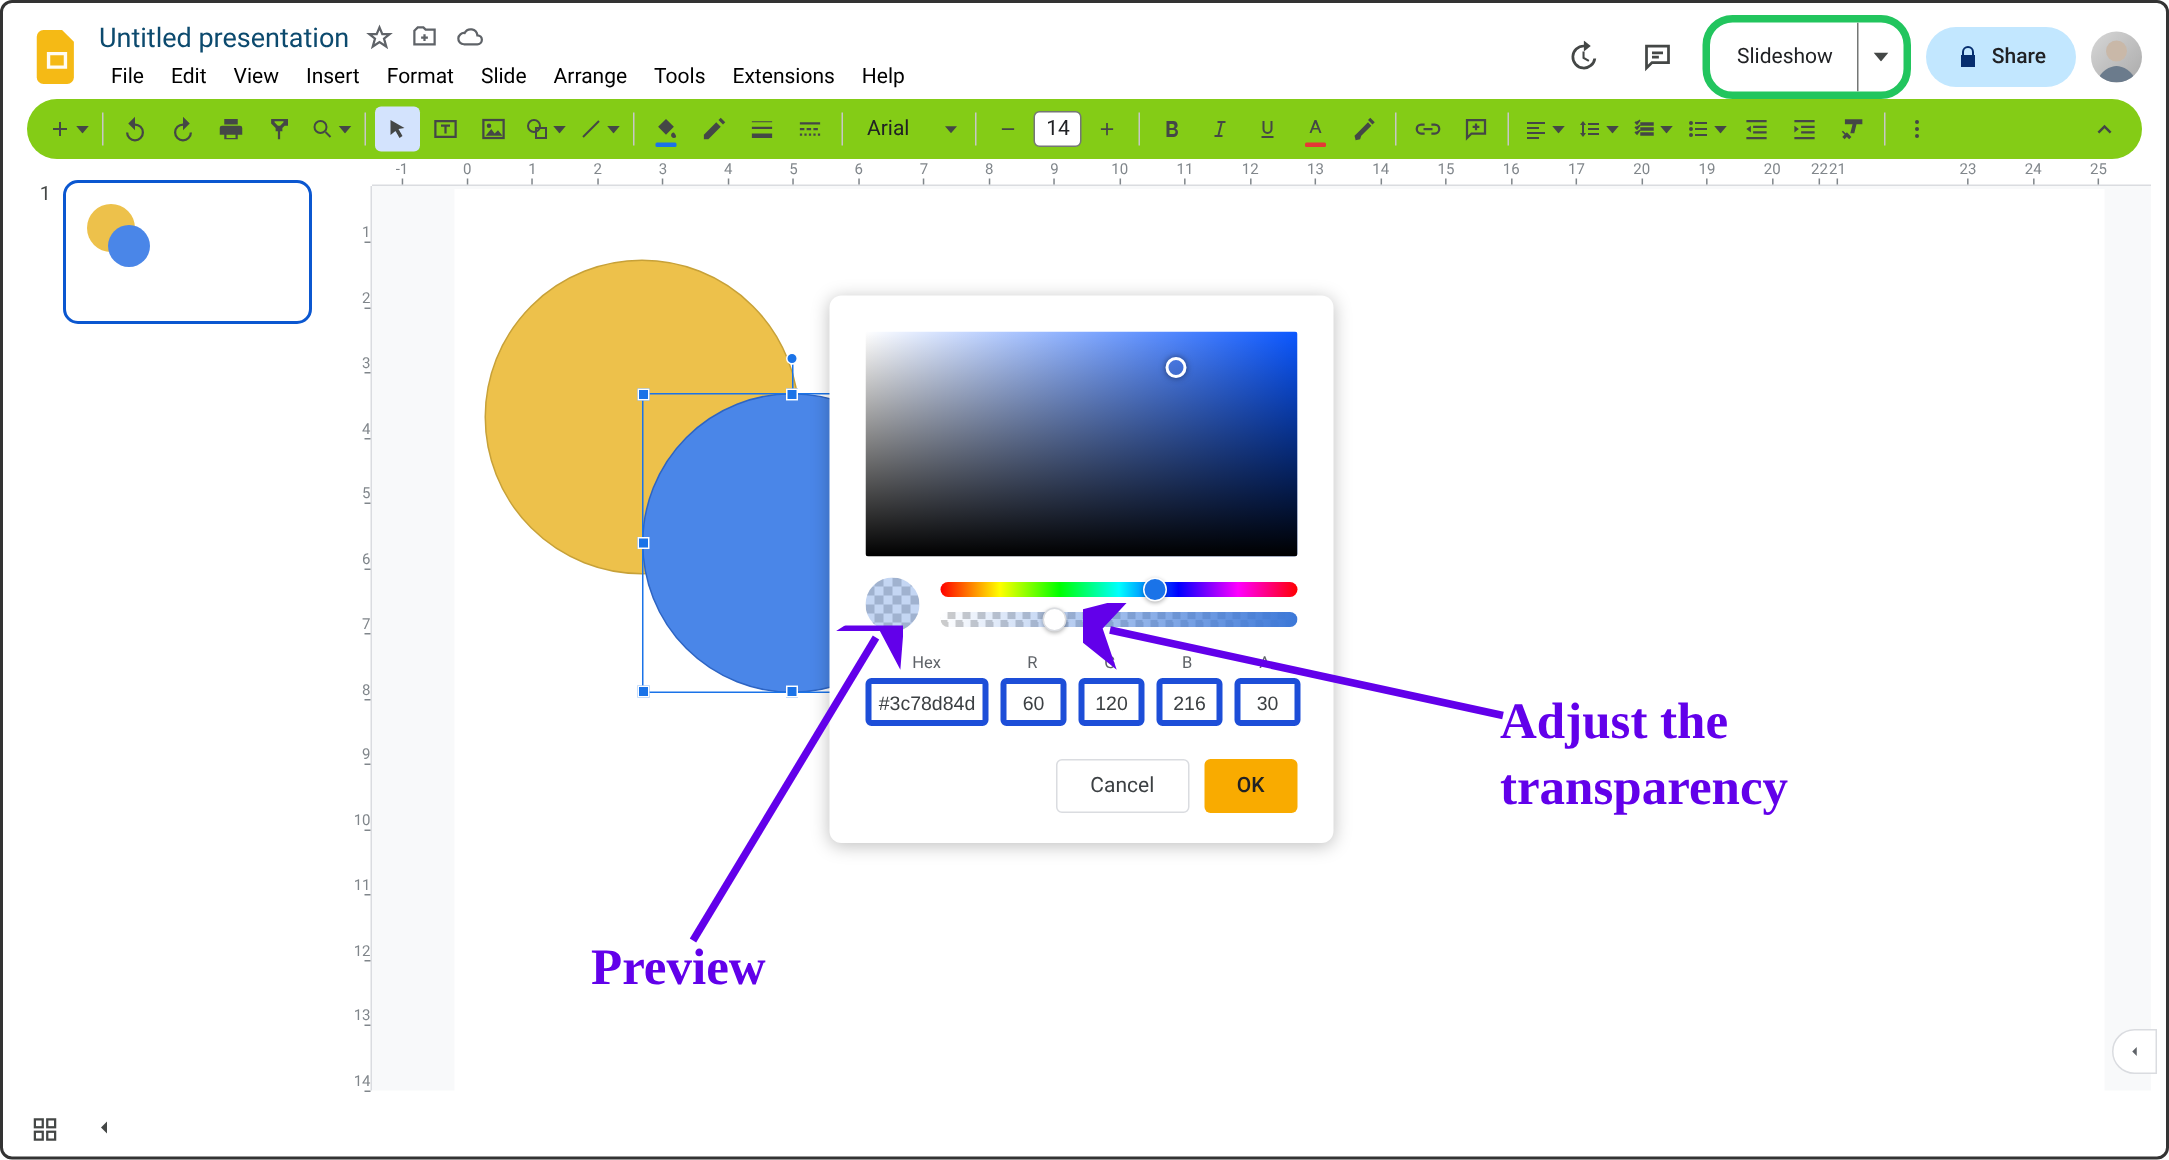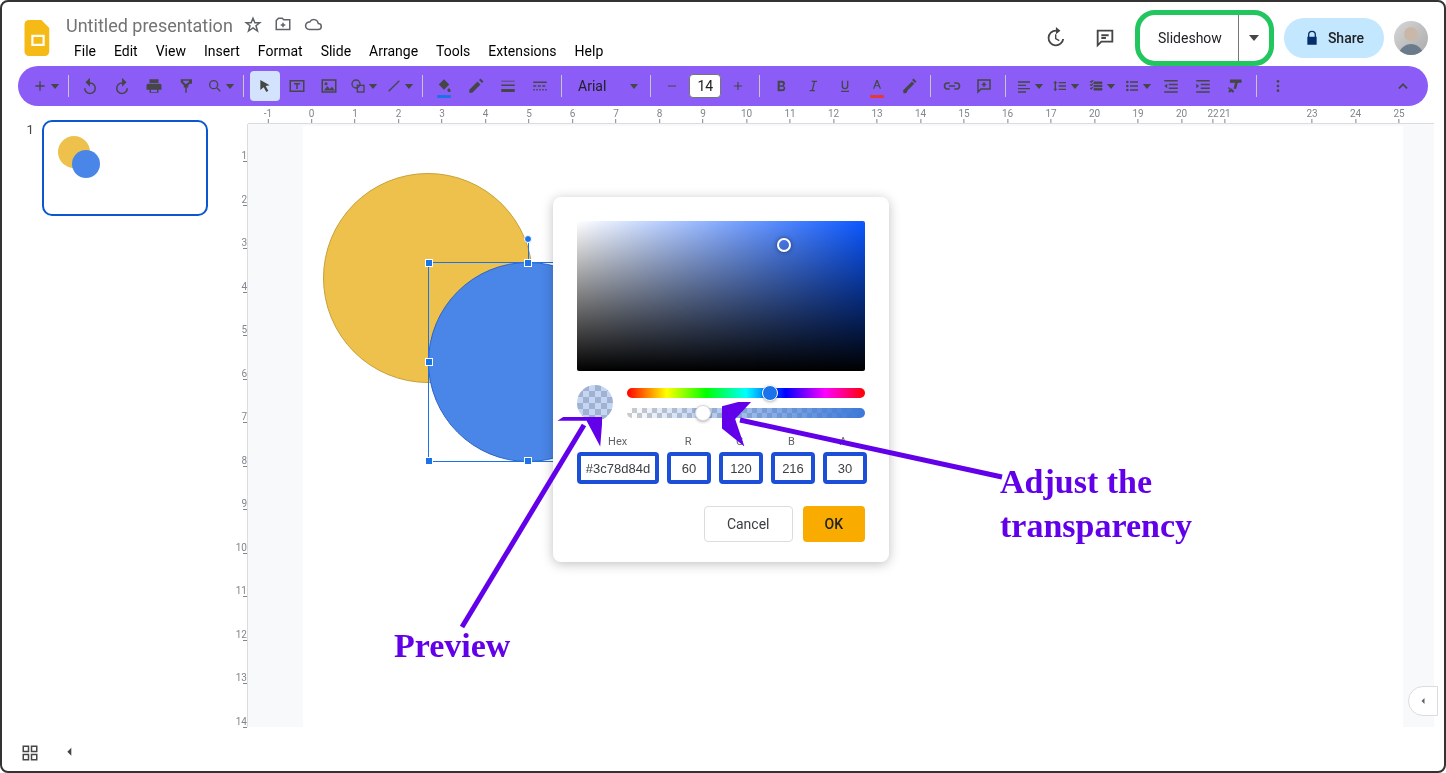--- a/index.html
+++ b/index.html
@@ -24,41 +24,41 @@
     height: 64px;
     gap: 8px;
   }
   .logo {
     width: 40px; height: 40px;
     display:flex; align-items:center; justify-content:center;
     fill:#f5ba15;
   }
   .title-area { flex:1; }
   .title-row { display:flex; align-items:center; gap:10px; height:24px; }
-  .doc-title { font-size:18px; color:#737373; }
+  .doc-title { font-size:18px; color:#0c4a6e; }
   .title-icon { width:20px; height:20px; fill:#5f6368; display:flex; align-items:center; justify-content:center; cursor:pointer;}
   .menu-row { display:flex; gap:2px; margin-top:2px; }
   .menu-item { padding:4px 8px; font-size:14px; color:#000000; border-radius:4px; cursor:pointer;}
   .header-right { display:flex; align-items:center; gap:10px; }
   .hdr-icon-btn { width:40px; height:40px; display:flex; align-items:center; justify-content:center; border-radius:50%; fill:#444746; cursor:pointer;}
   .slideshow-btn {
     display:flex; align-items:center; height:56px; border:5px solid #22c55e; border-radius:20px; overflow:hidden;
   }
   .slideshow-main { padding:0 16px 0 18px; font-size:14px; display:flex; align-items:center; height:100%; border-right:1px solid #747775; cursor:pointer;}
   .slideshow-drop { width:30px; display:flex; align-items:center; justify-content:center; height:100%; cursor:pointer;}
   .share-btn {
     display:flex; align-items:center; gap:8px; height:40px; padding:0 20px; background:#c2e7ff; border-radius:20px; font-size:14px; font-weight:500; cursor:pointer;
   }
   .avatar { width:34px; height:34px; border-radius:50%; background:linear-gradient(135deg,#d7d7d7,#aaa); overflow:hidden; display:flex; align-items:center; justify-content:center;}
 
   
   .toolbar-wrap { padding: 0 16px; }
   .toolbar {
     display:flex; align-items:center; height:40px;
-    background:#8b5cf6; border-radius:24px; padding:0 10px; gap:2px;
+    background:#84cc16; border-radius:24px; padding:0 10px; gap:2px;
   }
   .tbtn {
     min-width:30px; height:30px; padding:0 4px;
     display:flex; align-items:center; justify-content:center;
     border-radius:4px; fill:#444746; color:#444746; cursor:pointer;
     position:relative;
   }
   .tbtn.active { background:#d3e3fd; }
   .tbtn.with-drop { padding-right:2px; }
   .tbtn .drop { width:10px; margin-left:2px; }

